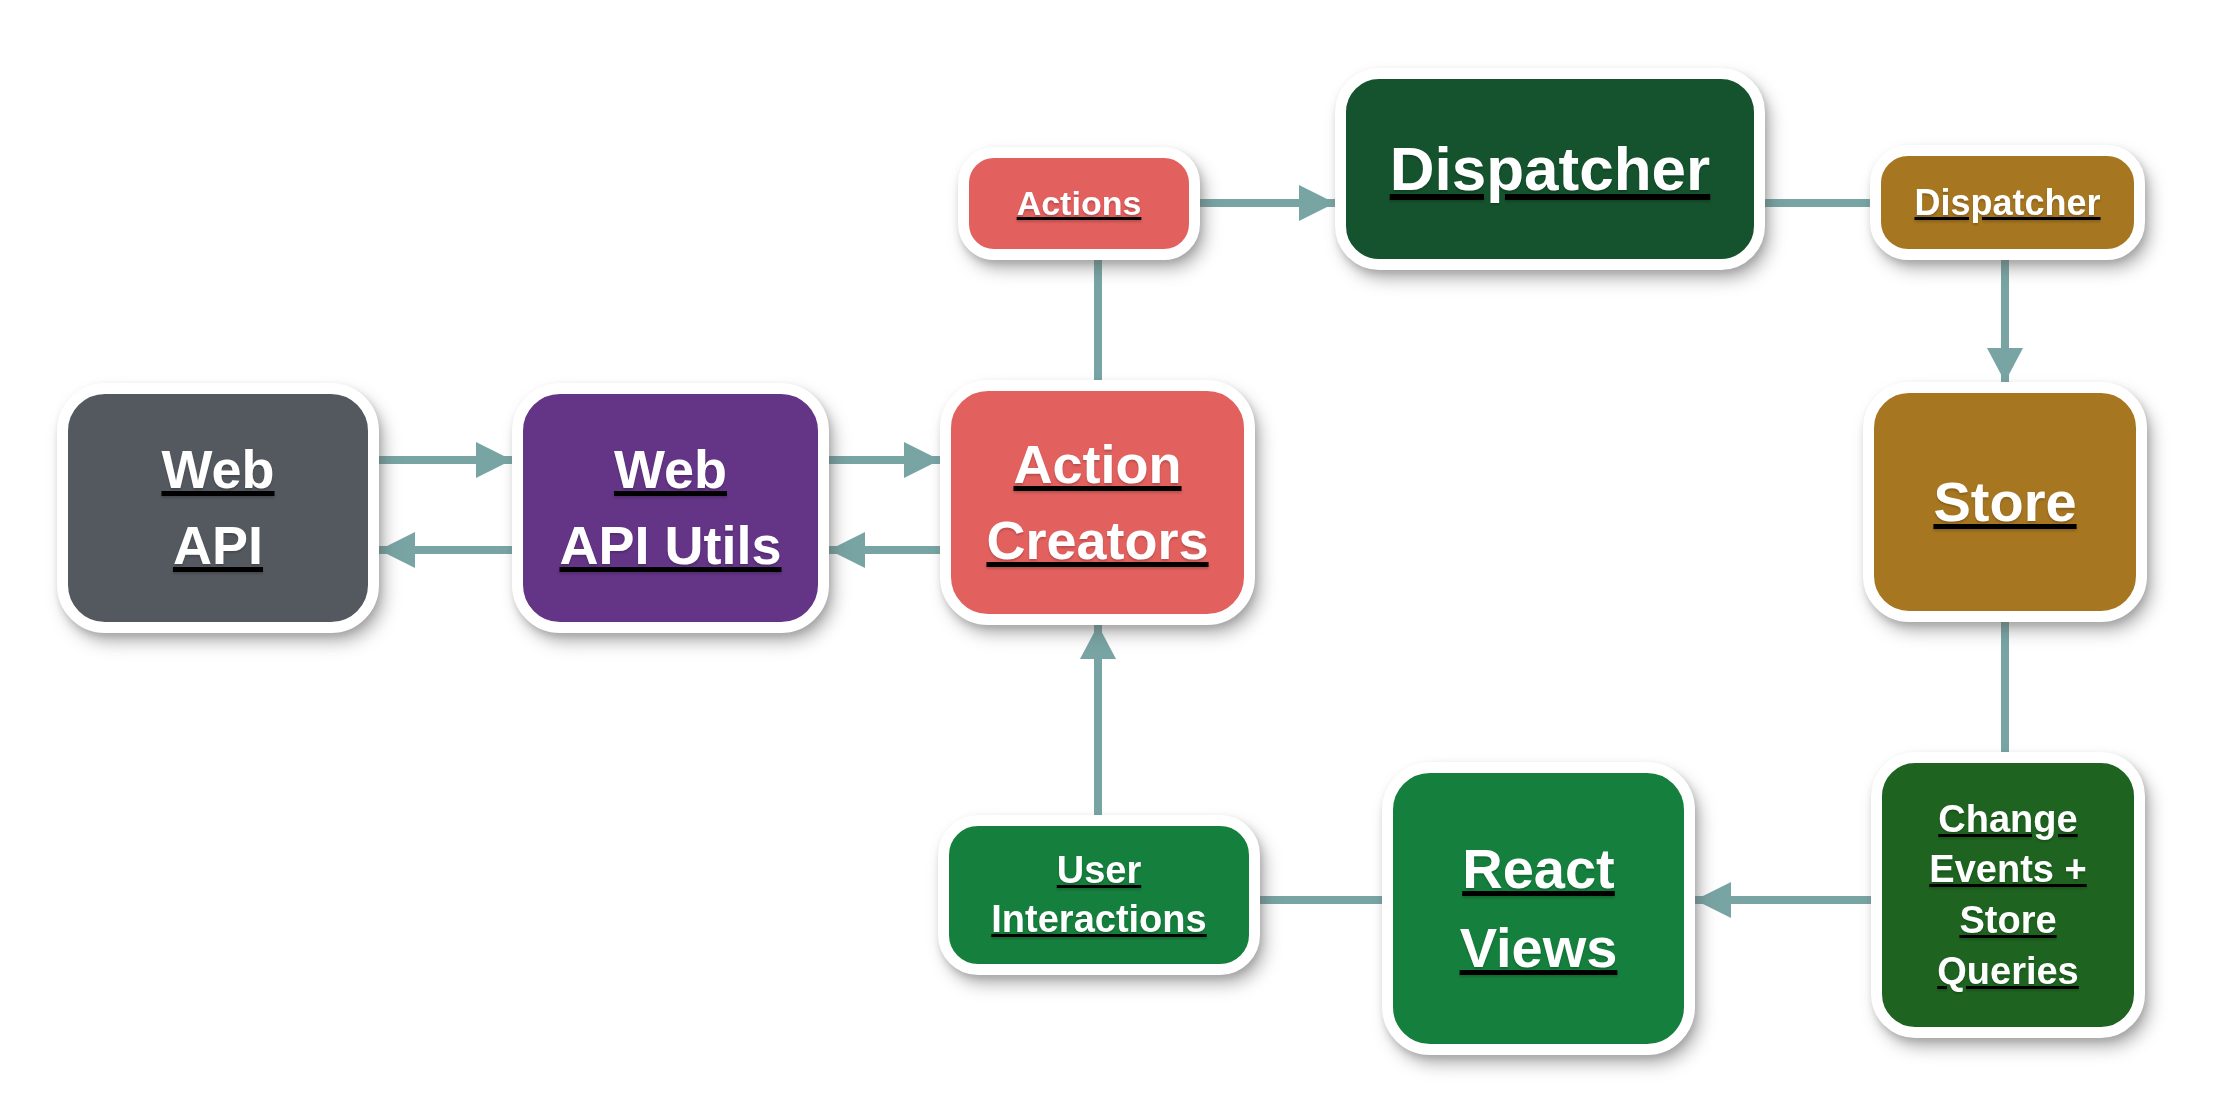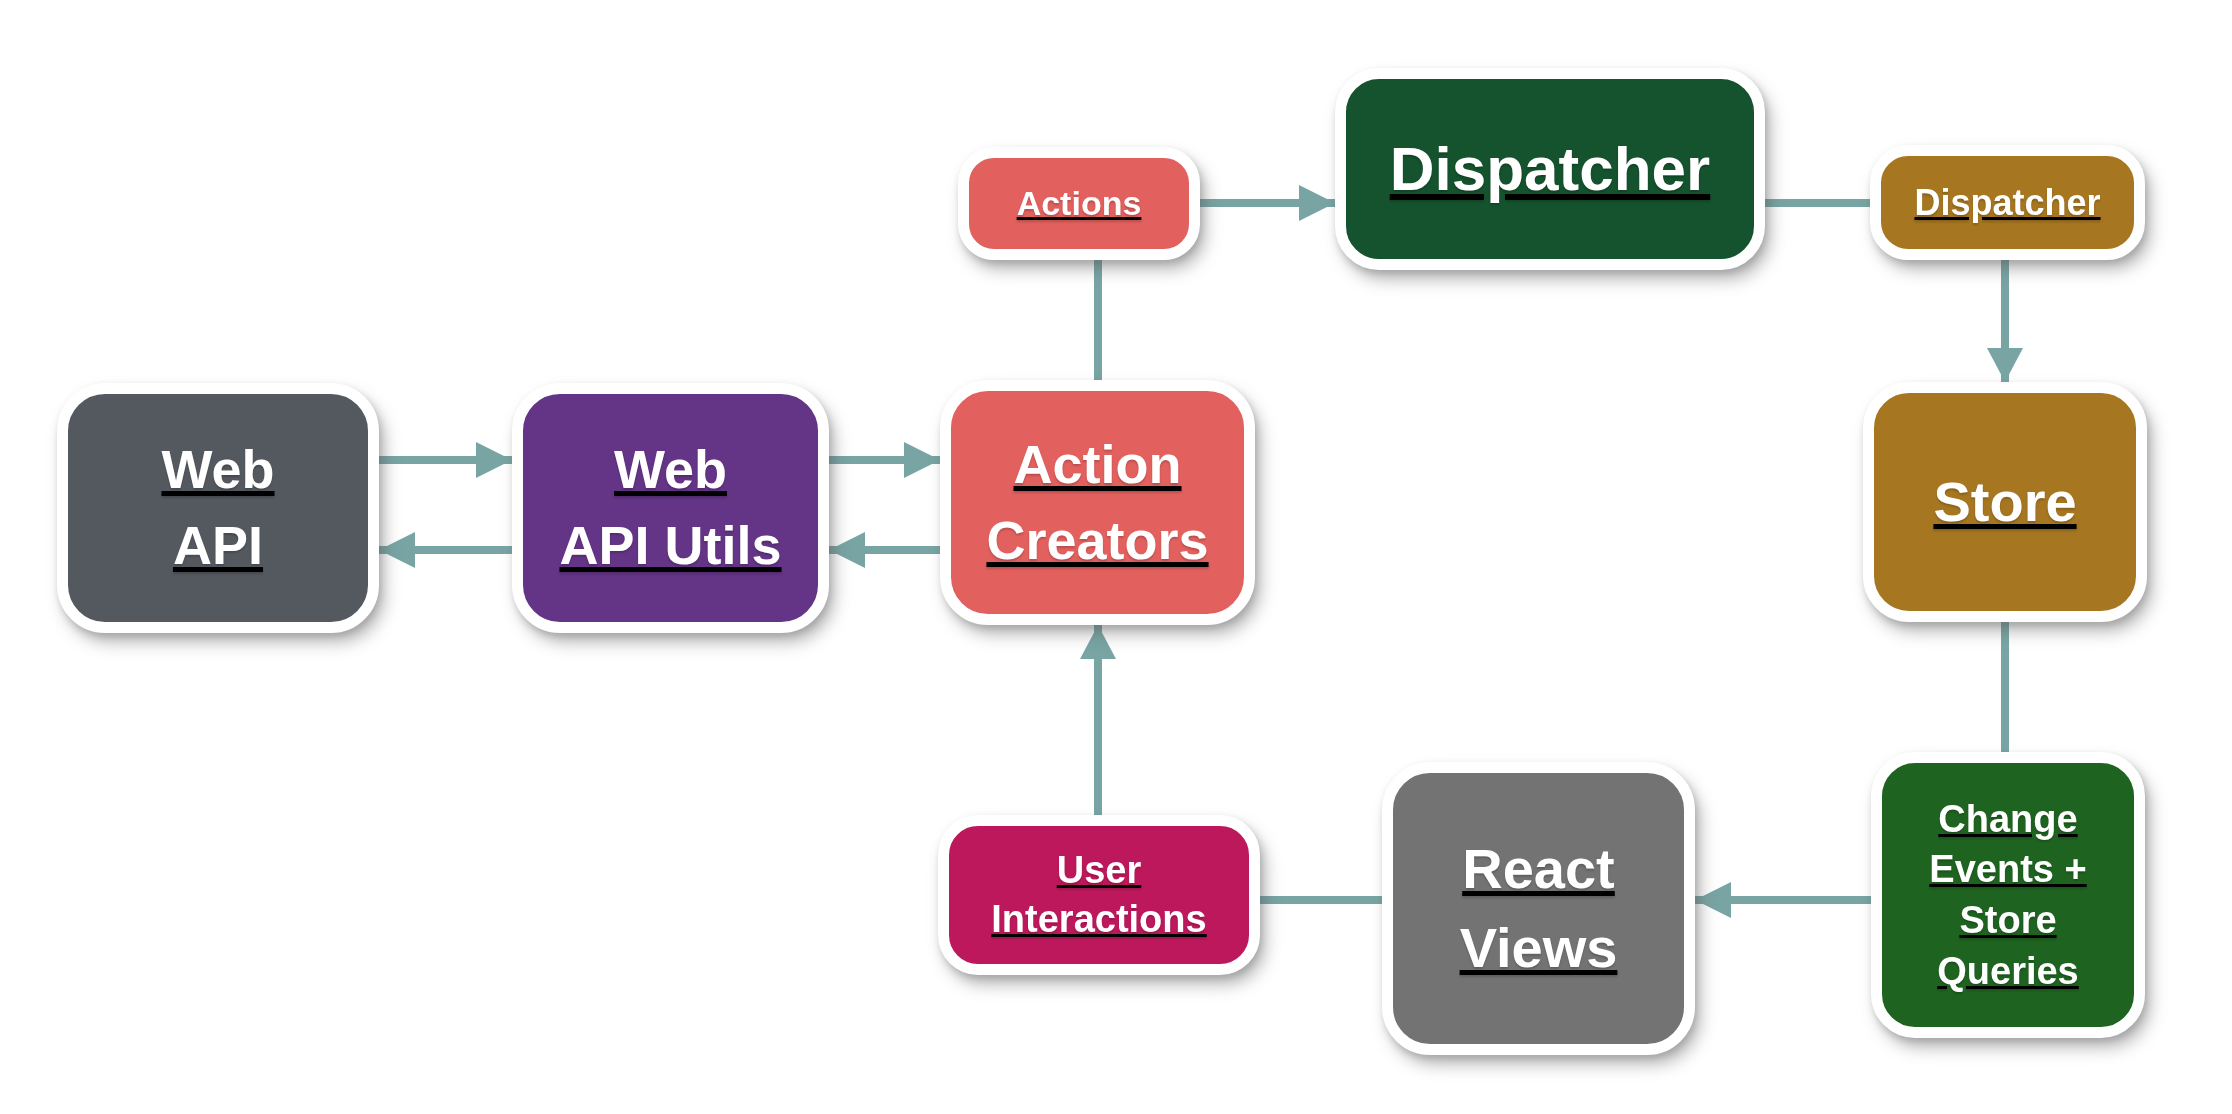--- a/index.html
+++ b/index.html
@@ -115,23 +115,23 @@
     <span class="label" style="font-size:56px;">Store</span>
   </div>
 
   <div class="node" style="left: 1871px; top: 752px; width: 274px; height: 286px; border-radius: 44px; background: rgb(30, 100, 32);">
     <span class="label" style="font-size:38px; line-height:1.33;">Change
 Events +
 Store
 Queries</span>
   </div>
 
-  <div class="node" style="left: 1382px; top: 762px; width: 313px; height: 293px; border-radius: 48px; background: #737373;">
+  <div class="node" style="left: 1382px; top: 762px; width: 313px; height: 293px; border-radius: 48px; background: #15803d;">
     <span class="label" style="font-size:56px; line-height:1.4;">React
 Views</span>
   </div>
 
-  <div class="node" style="left: 938px; top: 815px; width: 322px; height: 160px; border-radius: 40px; background: #be185d;">
+  <div class="node" style="left: 938px; top: 815px; width: 322px; height: 160px; border-radius: 40px; background: #15803d;">
     <span class="label" style="font-size:38px; line-height:1.3;">User
 Interactions</span>
   </div>
 
 </div>
 
 </body></html>

